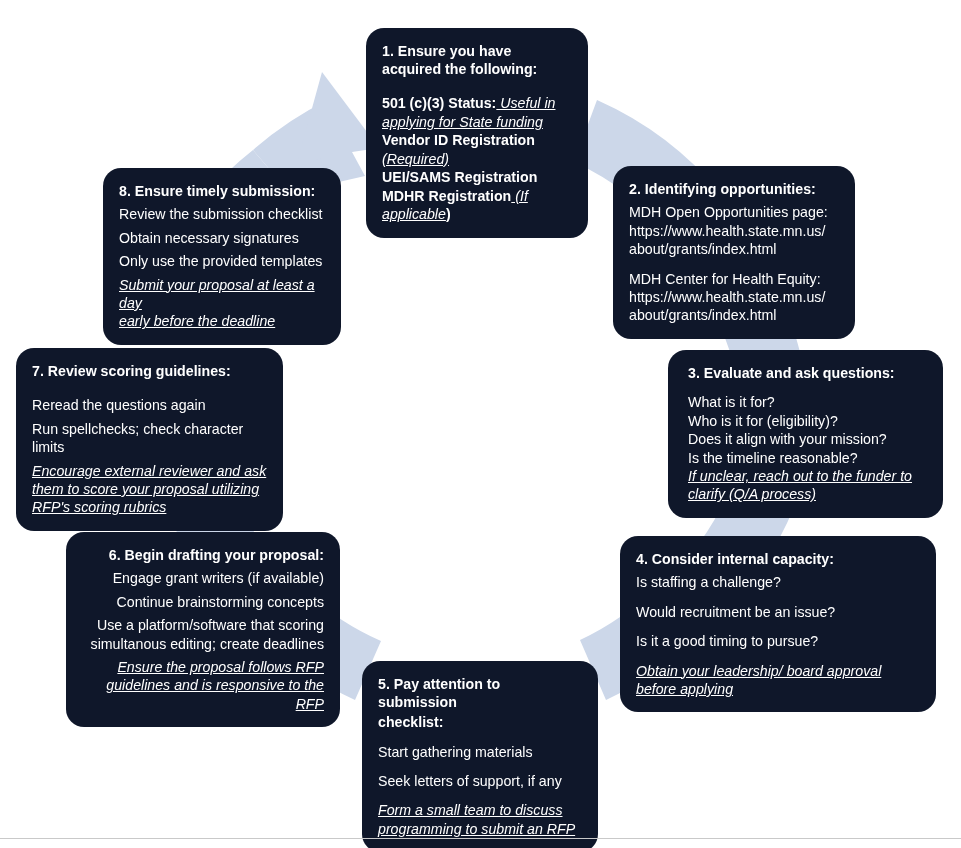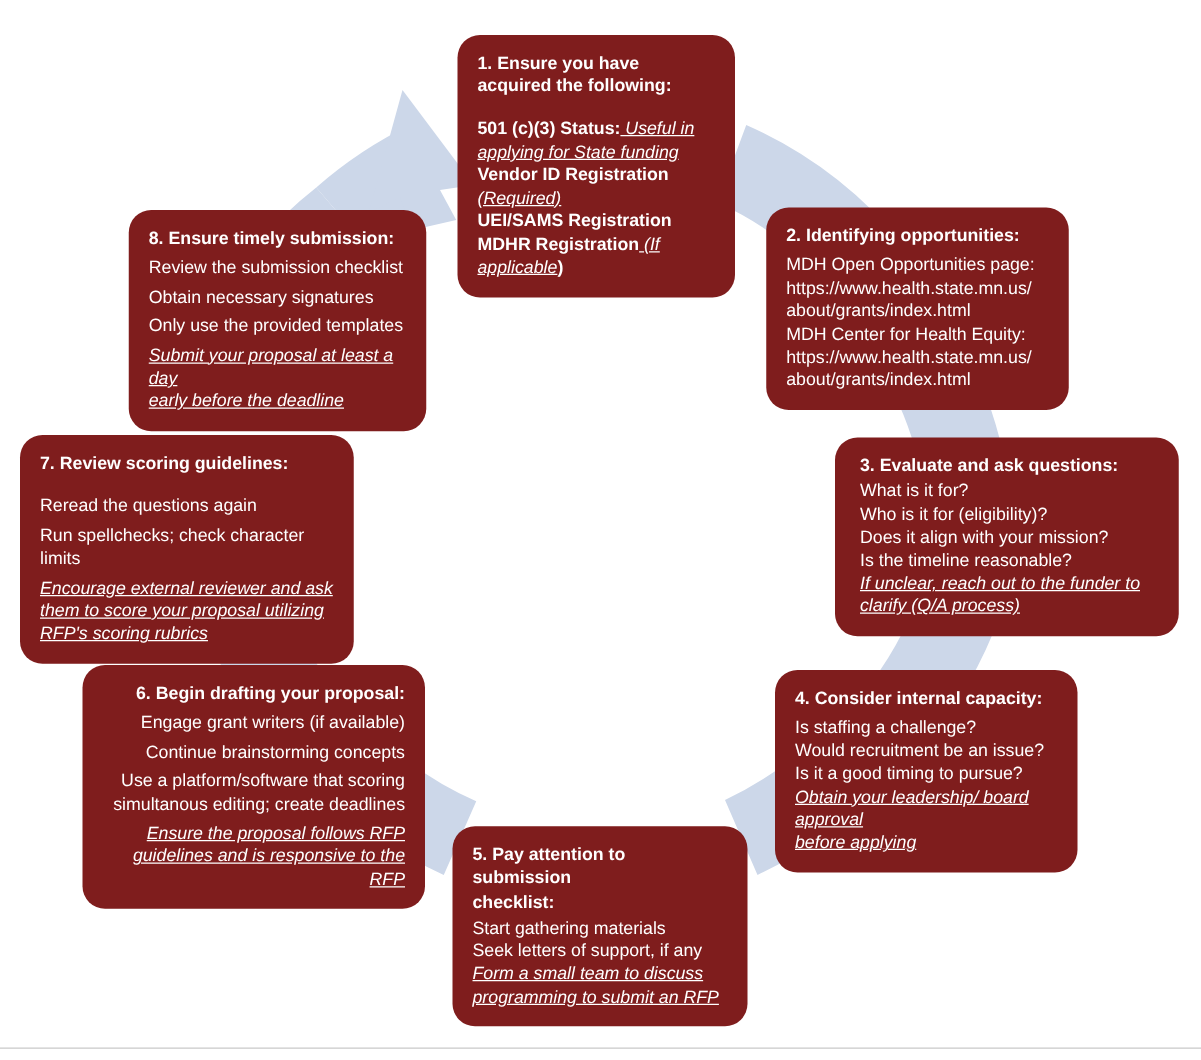--- a/index.html
+++ b/index.html
@@ -19,49 +19,49 @@
   }
   #ring-layer {
     position: absolute;
     left: 0; top: 0;
     width: 961px;
     height: 848px;
     pointer-events: none;
   }
   .step-box {
     position: absolute;
-    background: #7f1d1d;
+    background: #0f172a;
     border-radius: 18px;
     color: #ffffff;
     box-sizing: border-box;
     padding: 14px 16px 14px 16px;
     line-height: 1.28;
     font-size: 14.2px;
   }
   .step-title {
     font-weight: bold;
     font-size: 14.2px;
     margin: 0 0 2px 0;
     line-height: 1.28;
   }
   .step-line {
     margin: 0;
     line-height: 1.30;
   }
   .gap-sm { margin-top: 5px; }
-  .gap-md { }
+  .gap-md { margin-top: 11px; }
   .gap-lg { margin-top: 16px; }
   .ital { font-style: italic; text-decoration: underline; }
   .bold { font-weight: bold; }
 
   
   #box1 { left: 366px; top: 28px;  width: 222px; }
   #box2 { left: 613px; top: 166px; width: 242px; }
   #box3 { left: 668px; top: 350px; width: 275px; padding-left: 20px; }
-  #box4 { left: 620px; top: 536px; width: 242px; }
+  #box4 { left: 620px; top: 536px; width: 316px; }
   #box5 { left: 362px; top: 661px; width: 236px; }
   #box6 { left: 66px;  top: 532px; width: 274px; text-align: right; }
   #box7 { left: 16px;  top: 348px; width: 267px; }
   #box8 { left: 103px; top: 168px; width: 238px; }
 
   #bottom-rule {
     position: absolute;
     left: 0;
     top: 838px;
     width: 961px;

